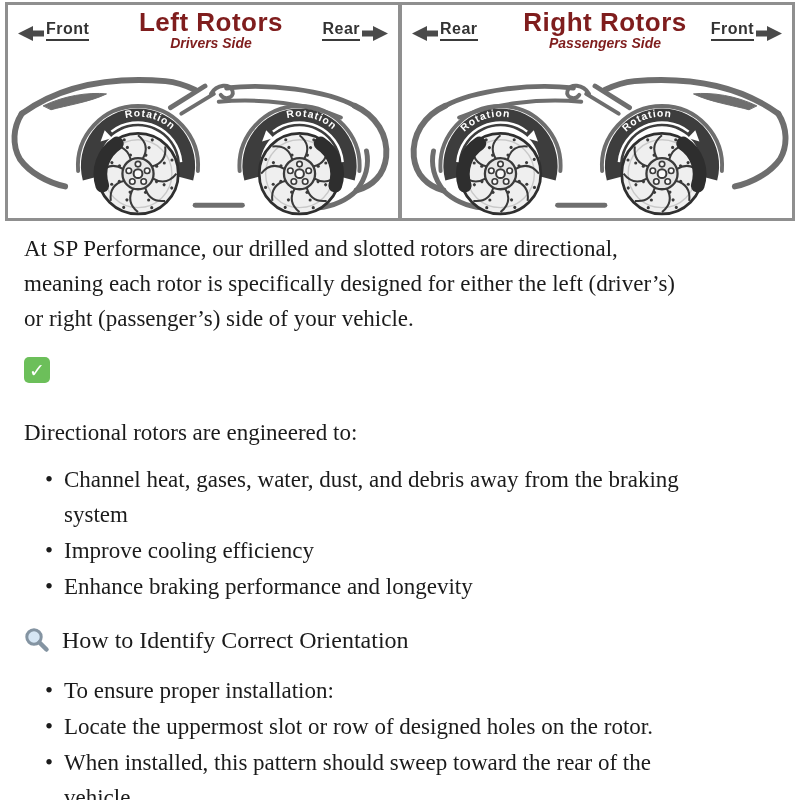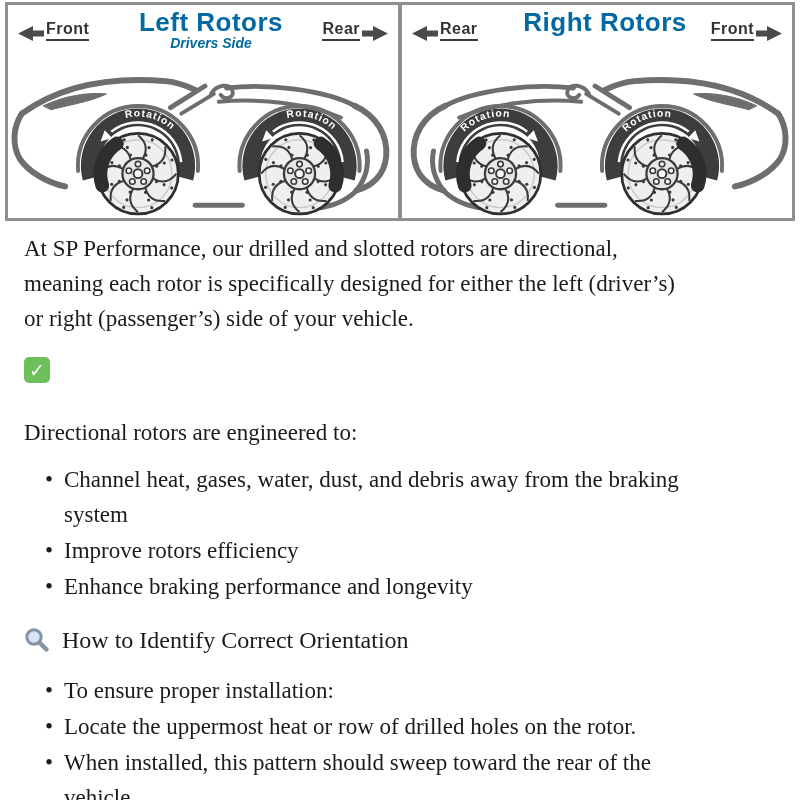--- a/index.html
+++ b/index.html
@@ -5,21 +5,21 @@
   * { margin:0; padding:0; box-sizing:border-box; }
   html,body { width:800px; background:#fff; font-family:"Liberation Serif", serif; color:#1b1b1b; }
 
   
   .figure { display:flex; margin:2px 5px 0 5px; border:3px solid #8f8f8f; height:219px; background:#fff; }
   .panel { flex:1 1 0; position:relative; background:#fff; overflow:hidden; }
   .panel + .panel { border-left:4px solid #8f8f8f; }
 
   .panel-header { position:relative; height:50px; padding-top:5px; }
   .title-block { position:absolute; left:16px; right:0; top:4px; text-align:center;
-                 font-family:"Liberation Sans", sans-serif; color:#0369a1; }
+                 font-family:"Liberation Sans", sans-serif; color:#7f1d1d; }
   .panel-title { font-size:26px; font-weight:bold; line-height:26px; letter-spacing:0.5px; }
   .panel-subtitle { font-size:14px; font-weight:bold; font-style:italic; line-height:16px; }
 
   .dir { position:absolute; top:8px; display:flex; align-items:center; gap:2px;
          font-family:"Liberation Sans", sans-serif; font-weight:bold; font-size:16px; color:#333;margin-top:7px; }
   .dir .lbl { border-bottom:2px solid #3a3a3a; padding-bottom:1px; letter-spacing:0.5px; }
   .dir-left-edge { left:10px; }
   .dir-right-edge { right:10px; }
   .dir svg { display:block; margin-top:6px; }
 
@@ -163,20 +163,21 @@
   <div class="panel">
     <div class="panel-header">
       <div class="dir dir-left-edge">
         <svg width="26" height="15" viewBox="0 0 26 15">
           <path d="M0,7.5 L15,0 L15,4.5 L26,4.5 L26,10.5 L15,10.5 L15,15 Z" fill="#4a4a4a"></path>
         </svg>
         <span class="lbl">Rear</span>
       </div>
       <div class="title-block">
         <div class="panel-title">Right Rotors</div>
+        <div class="panel-subtitle">Passengers Side</div>
       </div>
       <div class="dir dir-right-edge">
         <span class="lbl">Front</span>
         <svg width="26" height="15" viewBox="0 0 26 15">
           <path d="M26,7.5 L11,0 L11,4.5 L0,4.5 L0,10.5 L11,10.5 L11,15 Z" fill="#4a4a4a"></path>
         </svg>
       </div>
     </div>
 
     <svg class="car-svg" viewBox="0 0 396 164" preserveAspectRatio="xMidYMax meet">
@@ -210,32 +211,32 @@
   <p class="intro">At SP Performance, our drilled and slotted rotors are directional, meaning each rotor is specifically designed for either the left (driver’s) or right (passenger’s) side of your vehicle.</p>
 
   <h2 class="sec">
     <span class="check-ico">✓</span>
   </h2>
 
   <p class="lead">Directional rotors are engineered to:</p>
 
   <ul class="blist">
     <li>Channel heat, gases, water, dust, and debris away from the braking system</li>
-    <li>Improve rotors efficiency</li>
+    <li>Improve cooling efficiency</li>
     <li>Enhance braking performance and longevity</li>
   </ul>
 
   <h2 class="sec normal">
     <span class="mag-ico">
       <svg width="27" height="27" viewBox="0 0 27 27">
         <circle cx="10" cy="10" r="7.2" fill="#d6e6f4" stroke="#8494a2" stroke-width="3"></circle>
         <line x1="15.5" y1="15.5" x2="22.5" y2="22.5" stroke="#8494a2" stroke-width="4.5" stroke-linecap="round"></line>
       </svg>
     </span>
     <span>How to Identify Correct Orientation</span>
   </h2>
 
   <ul class="blist" style="margin-top:18px;">
     <li>To ensure proper installation:</li>
-    <li>Locate the uppermost heat or row of drilled holes on the rotor.</li>
+    <li>Locate the uppermost slot or row of designed holes on the rotor.</li>
     <li>When installed, this pattern should sweep toward the rear of the vehicle.</li>
   </ul>
 </div>
 
 </body></html>

